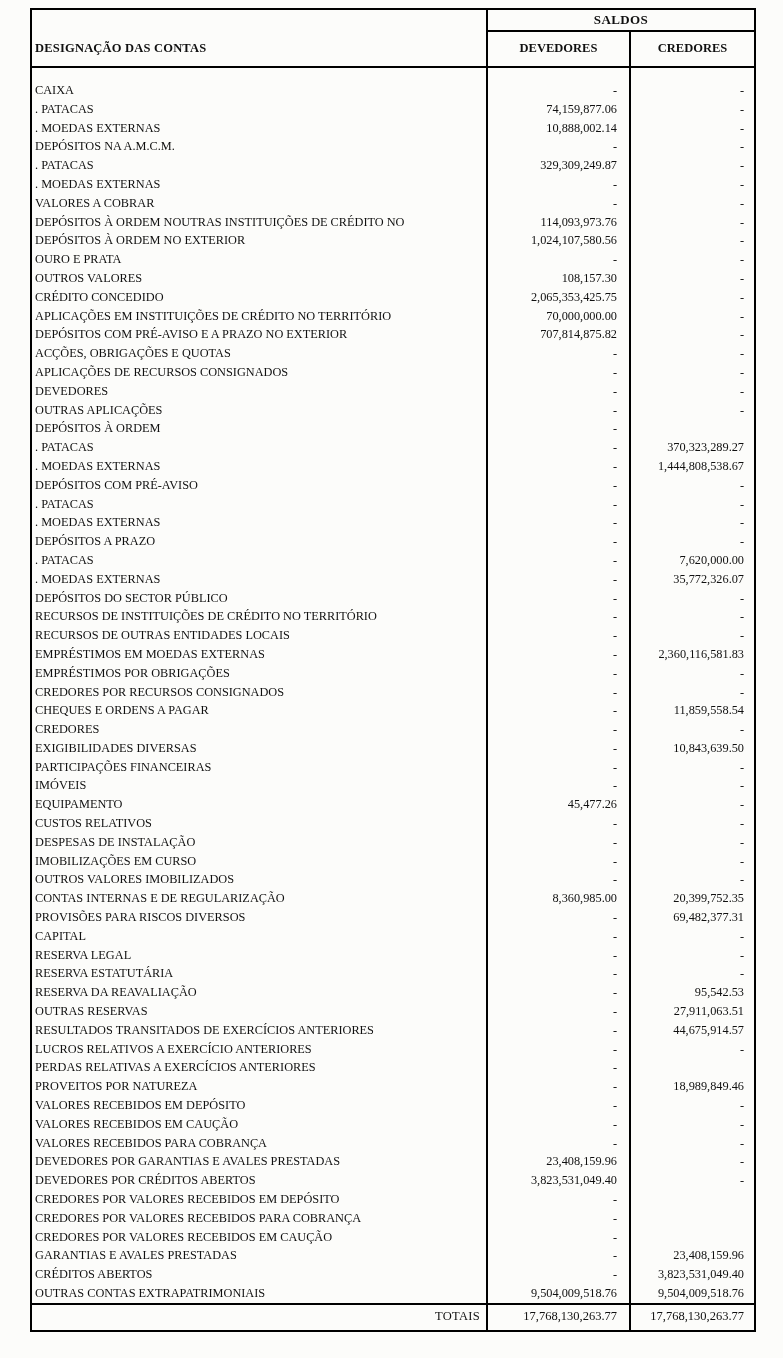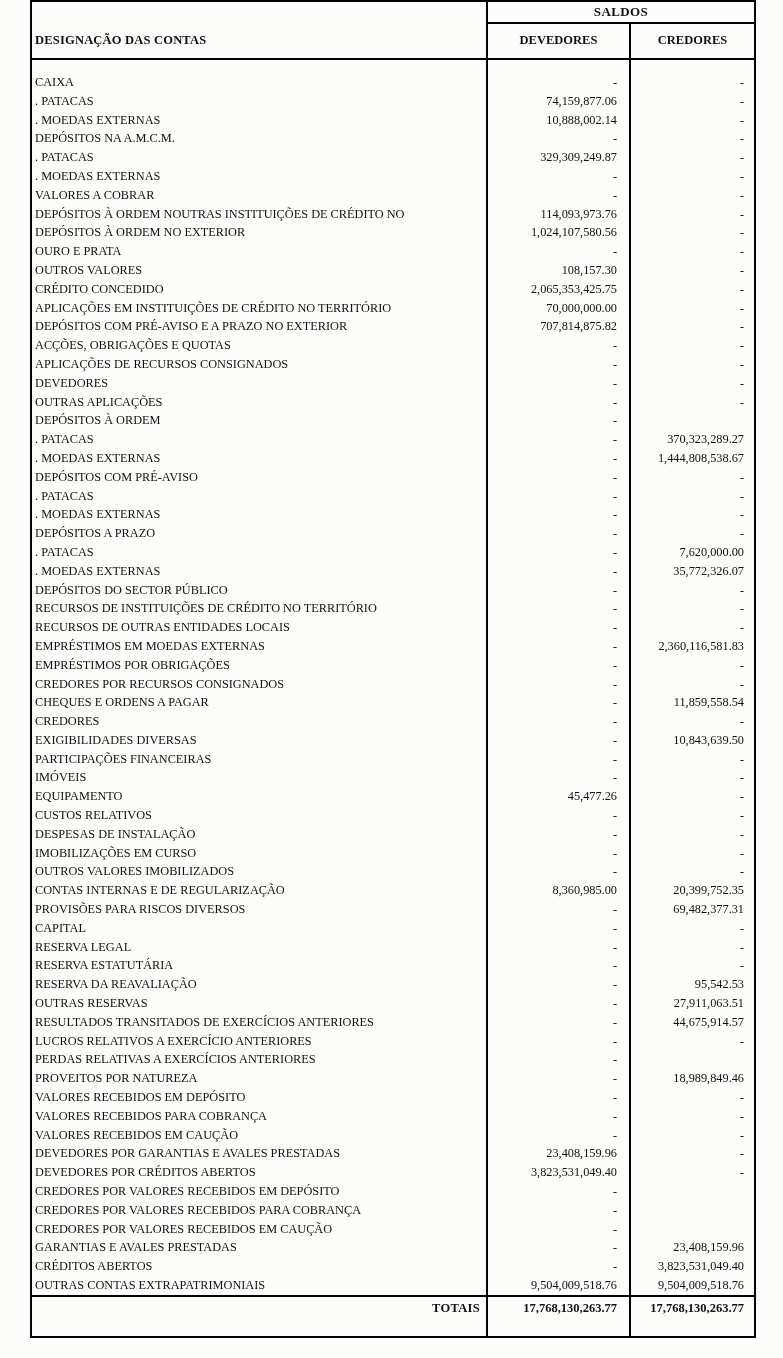--- a/index.html
+++ b/index.html
@@ -8,21 +8,21 @@
     width: 783px;
     height: 1358px;
     background: #fcfcfa;
     font-family: "Liberation Serif", serif;
     color: #101010;
     overflow: hidden;
   }
   .sheet {
     position: absolute;
     left: 30px;
-    top: 0;
+    top: 8px;
     width: 670px;
   }
   table.accounts {
     border-collapse: collapse;
     table-layout: fixed;
     width: 726px;
     border: 2px solid #000;
   }
   col.c-name  { width: 456px; }
   col.c-dev   { width: 143px; }
@@ -69,23 +69,23 @@
   tbody td.name { padding-left: 3px; text-align: left; }
   tbody td.num  { text-align: right; padding-right: 12px; }
   tbody td.d    { border-left: 2px solid #000; }
   tbody td.c    { border-left: 2px solid #000; padding-right: 10px; }
   tr.spacer-row td { height: 13px; line-height: 13px; }
 
   
   tfoot td {
     border-top: 2px solid #000;
     font-size: 12.5px;
-    font-weight: 700;
+    font-weight: 400;
     height: 22px;
-    padding: 1px 0 16px 0;
+    padding: 1px 0 2px 0;
     white-space: nowrap;
   }
   tfoot td.tlabel { text-align: right; padding-right: 6px; letter-spacing: 0.3px; }
   tfoot td.num { text-align: right; padding-right: 12px; }
   tfoot td.d { border-left: 2px solid #000; }
   tfoot td.c { border-left: 2px solid #000; padding-right: 10px; }
 </style>
 </head>
 <body>
 
@@ -383,26 +383,26 @@
             <td class="name">PROVEITOS POR NATUREZA</td>
             <td class="num d">-</td>
             <td class="num c">18,989,849.46</td>
           </tr>
           <tr>
             <td class="name">VALORES RECEBIDOS EM DEPÓSITO</td>
             <td class="num d">-</td>
             <td class="num c">-</td>
           </tr>
           <tr>
+            <td class="name">VALORES RECEBIDOS EM CAUÇÃO</td>
+            <td class="num d">-</td>
+            <td class="num c">-</td>
+          </tr>
+          <tr>
             <td class="name">VALORES RECEBIDOS PARA COBRANÇA</td>
-            <td class="num d">-</td>
-            <td class="num c">-</td>
-          </tr>
-          <tr>
-            <td class="name">VALORES RECEBIDOS EM CAUÇÃO</td>
             <td class="num d">-</td>
             <td class="num c">-</td>
           </tr>
           <tr>
             <td class="name">DEVEDORES POR GARANTIAS E AVALES PRESTADAS</td>
             <td class="num d">23,408,159.96</td>
             <td class="num c">-</td>
           </tr>
           <tr>
             <td class="name">DEVEDORES POR CRÉDITOS ABERTOS</td>

